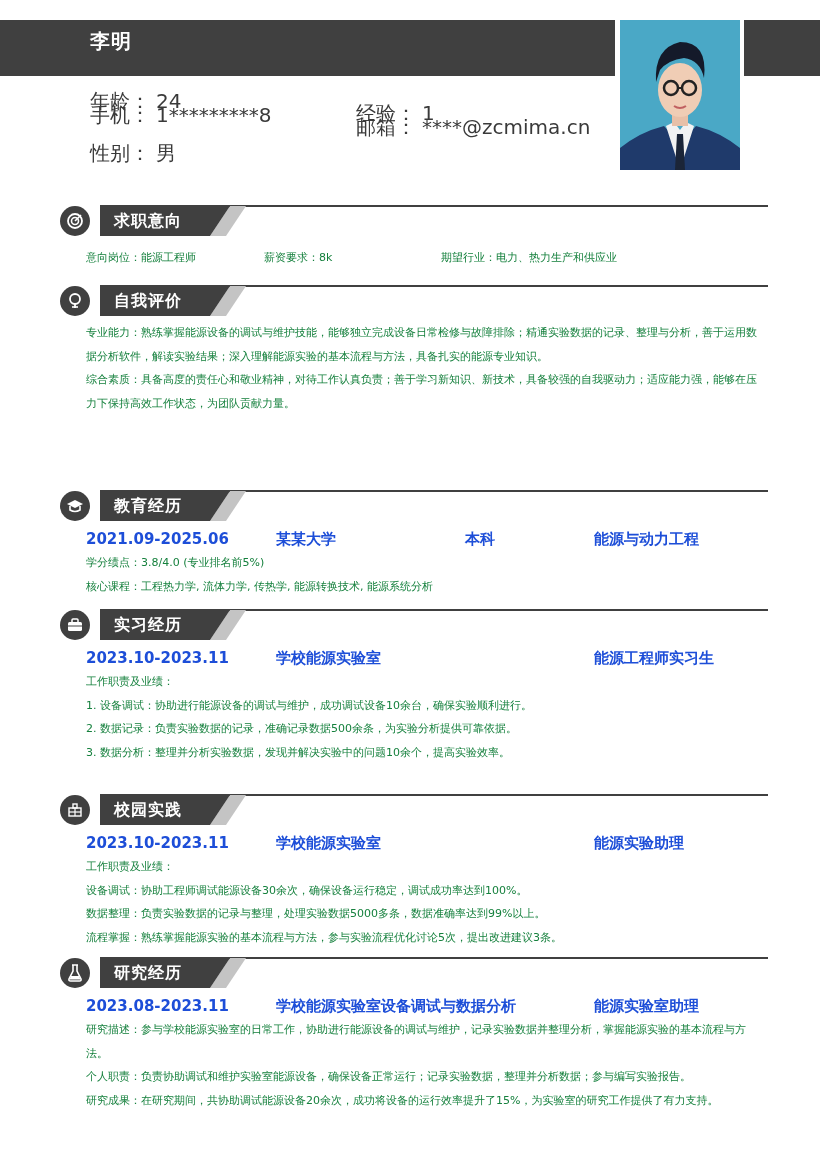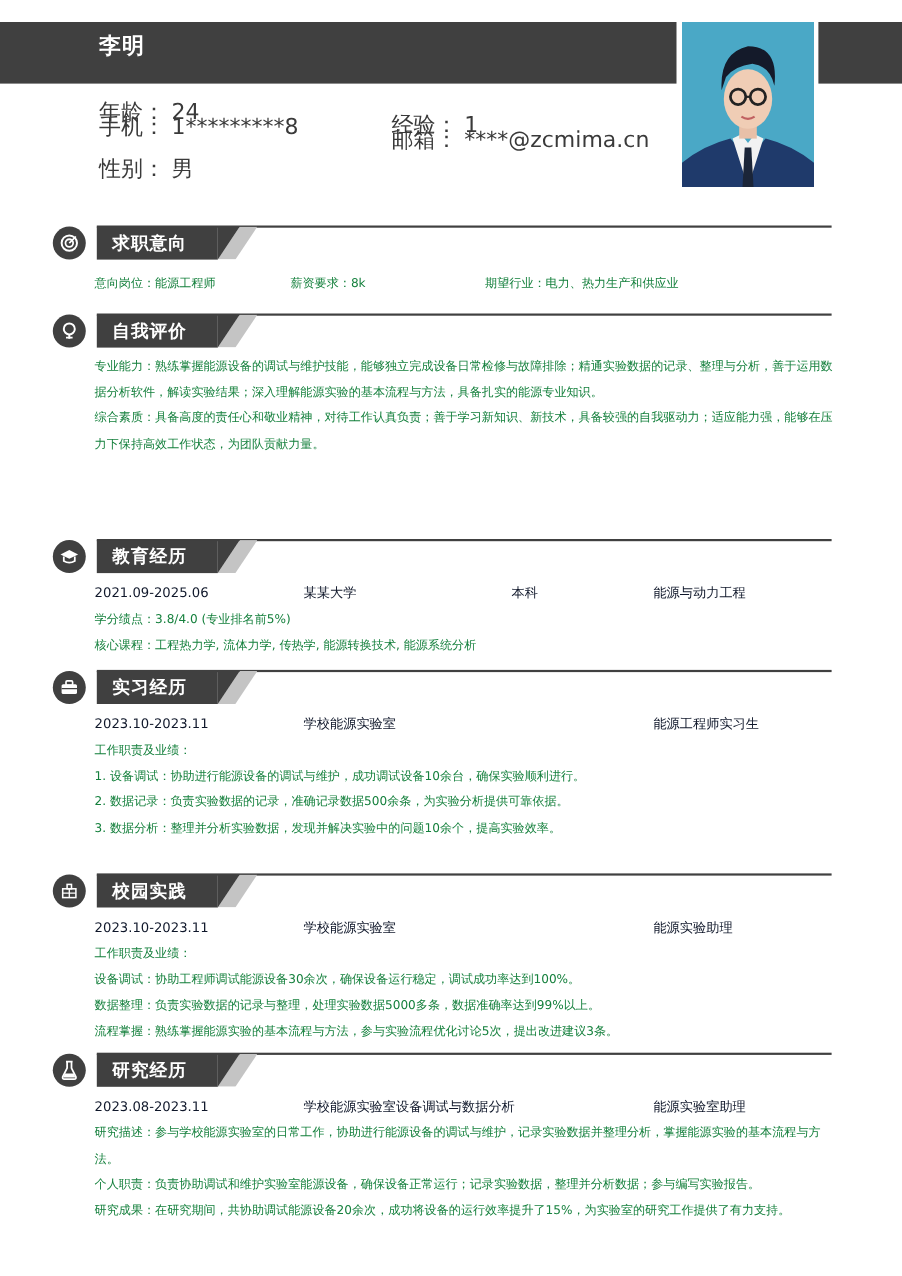--- a/index.html
+++ b/index.html
@@ -9,29 +9,29 @@
   .header-bar { position: absolute; left: 0; top: 20px; width: 615px; height: 56px; background: #404040; }
   .header-bar-right { position: absolute; left: 744px; top: 20px; width: 76px; height: 56px; background: #404040; }
   .name { position: absolute; left: 90px; top: 28px; font-size: 20px; font-weight: bold; color: #ffffff; letter-spacing: 1px; }
 
   .photo { position: absolute; left: 620px; top: 20px; width: 120px; height: 150px; background: #4aa8c6; overflow: hidden; }
 
   .info { position: absolute; font-size: 20px; color: #3a3a3a; line-height: 26px; }
   .info .lbl { display: inline-block; }
   .info .val { margin-left: 6px; }
 
-  .section-head { position: absolute; left: 48px; width: 708px; height: 32px; }
+  .section-head { position: absolute; left: 60px; width: 708px; height: 32px; }
   .section-head .line { position: absolute; left: 40px; top: 0; right: 0; height: 1.5px; background: #404040; }
   .section-head .circle { position: absolute; left: 0; top: 1px; width: 30px; height: 30px; border-radius: 50%; background: #404040; display: flex; align-items: center; justify-content: center; }
   .section-head .title-box { position: absolute; left: 40px; top: 1px; height: 30px; width: 110px; background: #404040; color: #fff; font-weight: bold; font-size: 16px; line-height: 30px; padding-left: 14px; letter-spacing: 1px; }
   .section-head .title-box::after { content: ""; position: absolute; right: -20px; top: 0; width: 0; height: 0; border-top: 30px solid #404040; border-right: 20px solid transparent; }
   .section-head .slash { position: absolute; left: 150px; top: 1px; width: 36px; height: 30px; background: #c4c4c4; clip-path: polygon(20px 0, 36px 0, 16px 30px, 0 30px); }
 
   .body-text { position: absolute; left: 86px; width: 678px; font-size: 11px; line-height: 23.5px; color: #15803d; }
-  .row { position: absolute; left: 86px; width: 678px; height: 24px; font-size: 12px; font-weight: normal; color: #0f172a; line-height: 24px; }
+  .row { position: absolute; left: 86px; width: 678px; height: 24px; font-size: 15px; font-weight: bold; color: #1d4ed8; line-height: 24px; }
   .row span { position: absolute; top: 0; }
   .kv { display: inline-block; }
 </style>
 </head>
 <body>
 
 <div class="header-bar"></div>
 <div class="header-bar-right"></div>
 <div class="name">李明</div>
 

